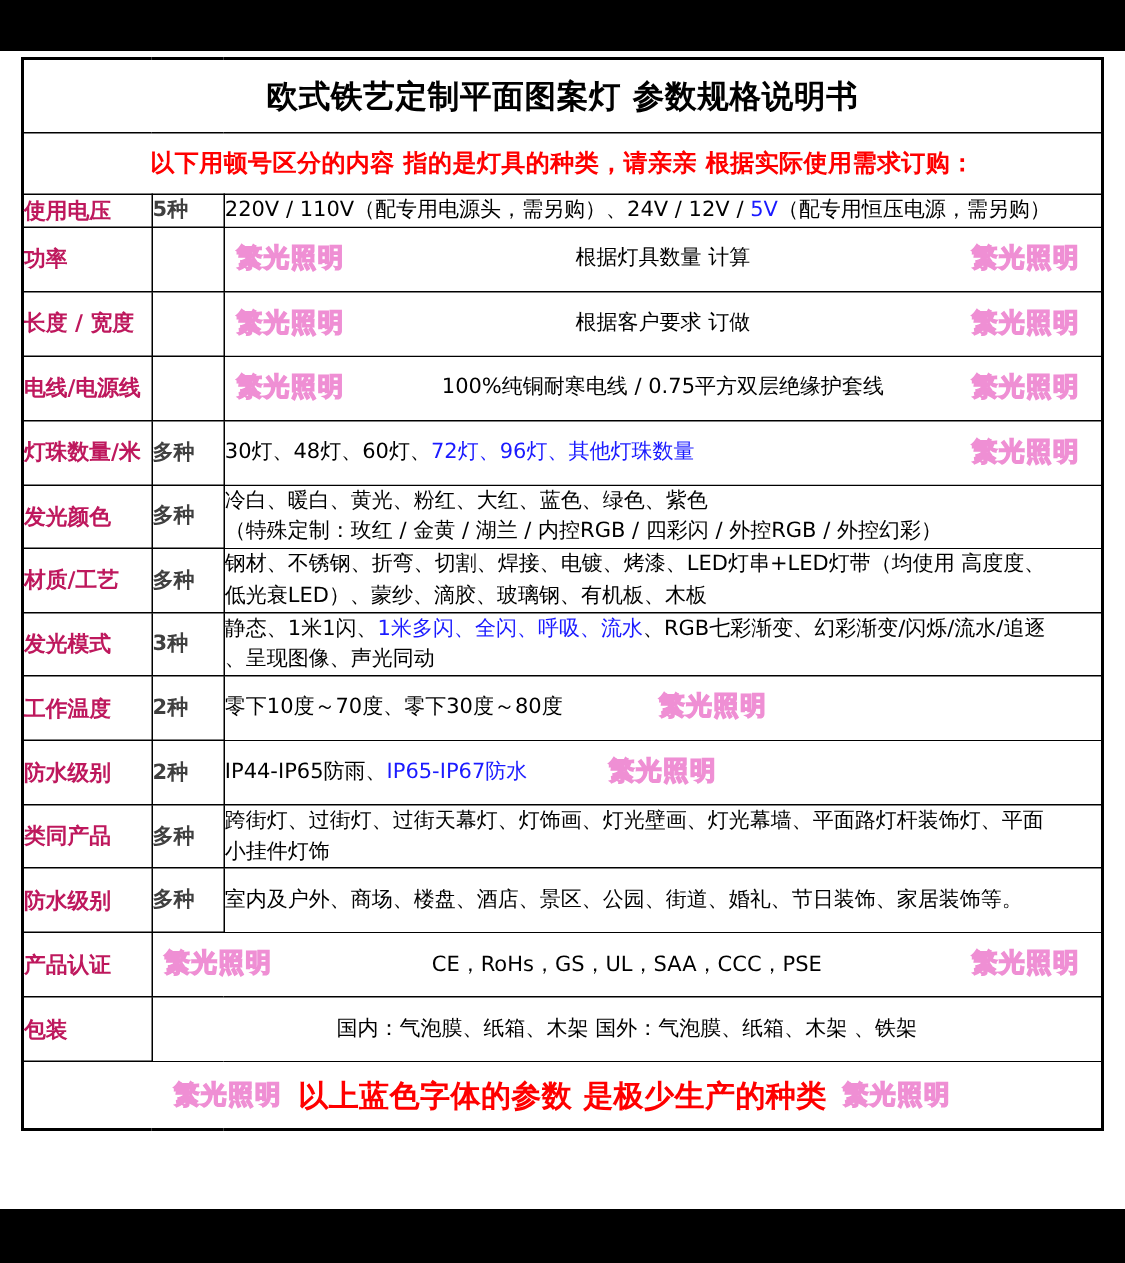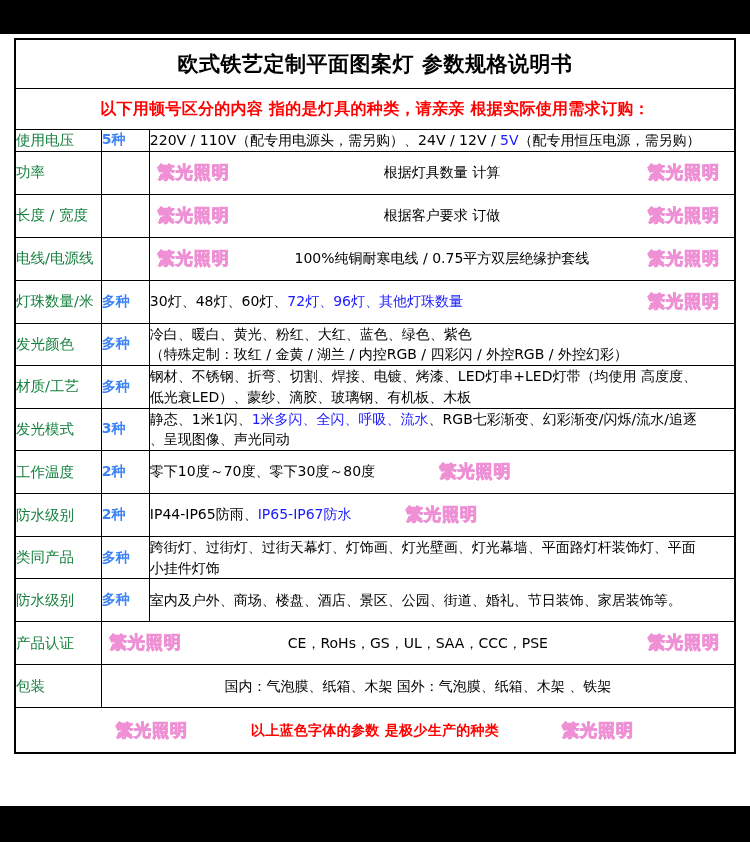--- a/index.html
+++ b/index.html
@@ -65,29 +65,29 @@
     font-size: 16px;
     font-weight: bold;
     color: #ff0000;
     height: 40px;
     letter-spacing: 0.3px;
   }
 
   
   .label-cell {
     font-size: 14.5px;
-    font-weight: normal;
-    color: #15803d;
+    font-weight: bold;
+    color: #be185d;
     padding: 4px 0 4px 7px;
     white-space: nowrap;
   }
   .kind-cell {
     font-size: 14px;
     font-weight: bold;
-    color: #3b82f6;
+    color: #404040;
     padding: 4px 0 4px 5px;
     white-space: nowrap;
   }
   .value-cell {
     font-size: 14px;
     color: #000000;
     padding: 3px 4px 3px 6px;
     line-height: 1.48;
     position: relative;
     margin-left: 24px;
@@ -119,21 +119,21 @@
   .wm-right { right: 14px; }
   .wm-inline { display: inline-block; vertical-align: middle; }
 
   
   .footer-cell {
     height: 44px;
     position: relative;
     text-align: center;
   }
   .footer-text {
-    font-size: 14px;
+    font-size: 20px;
     font-weight: bold;
     color: #ff0000;
     letter-spacing: 0.3px;
   }
   .footer-cell .wm-left  { left: 100px; }
   .footer-cell .wm-right { right: 100px; }
 
   .h-tall { height: 42px; }
 </style>
 </head>

